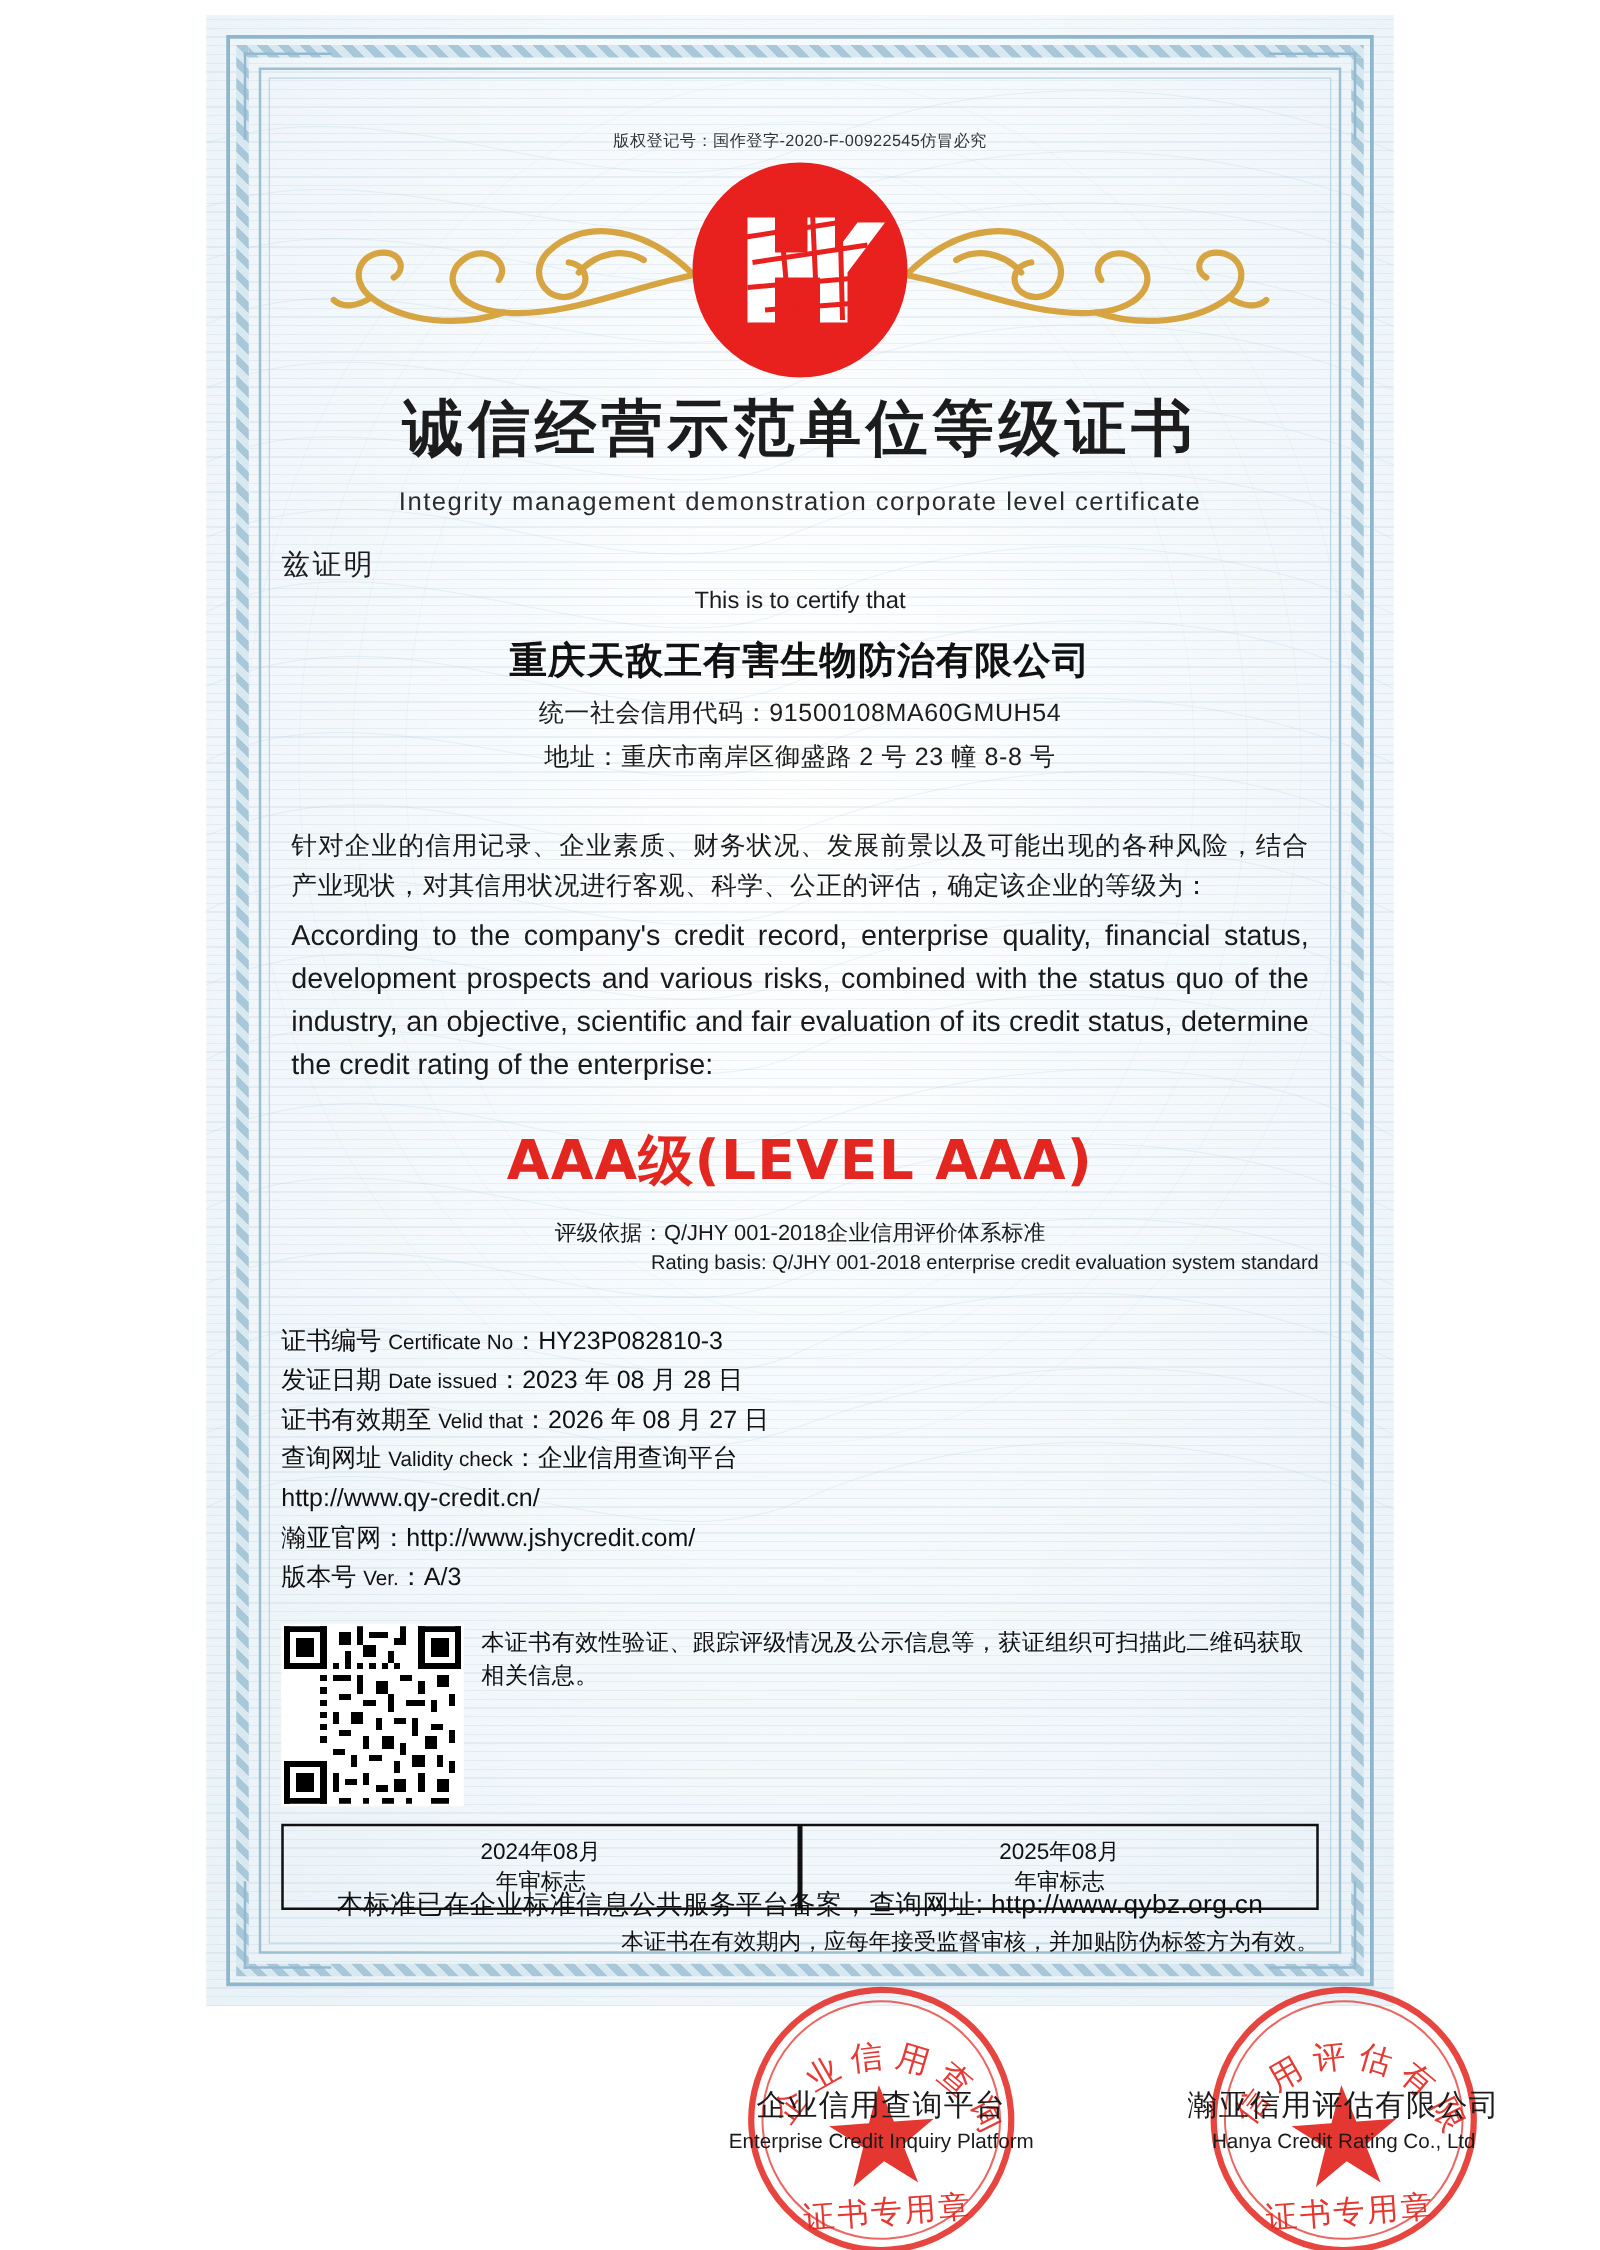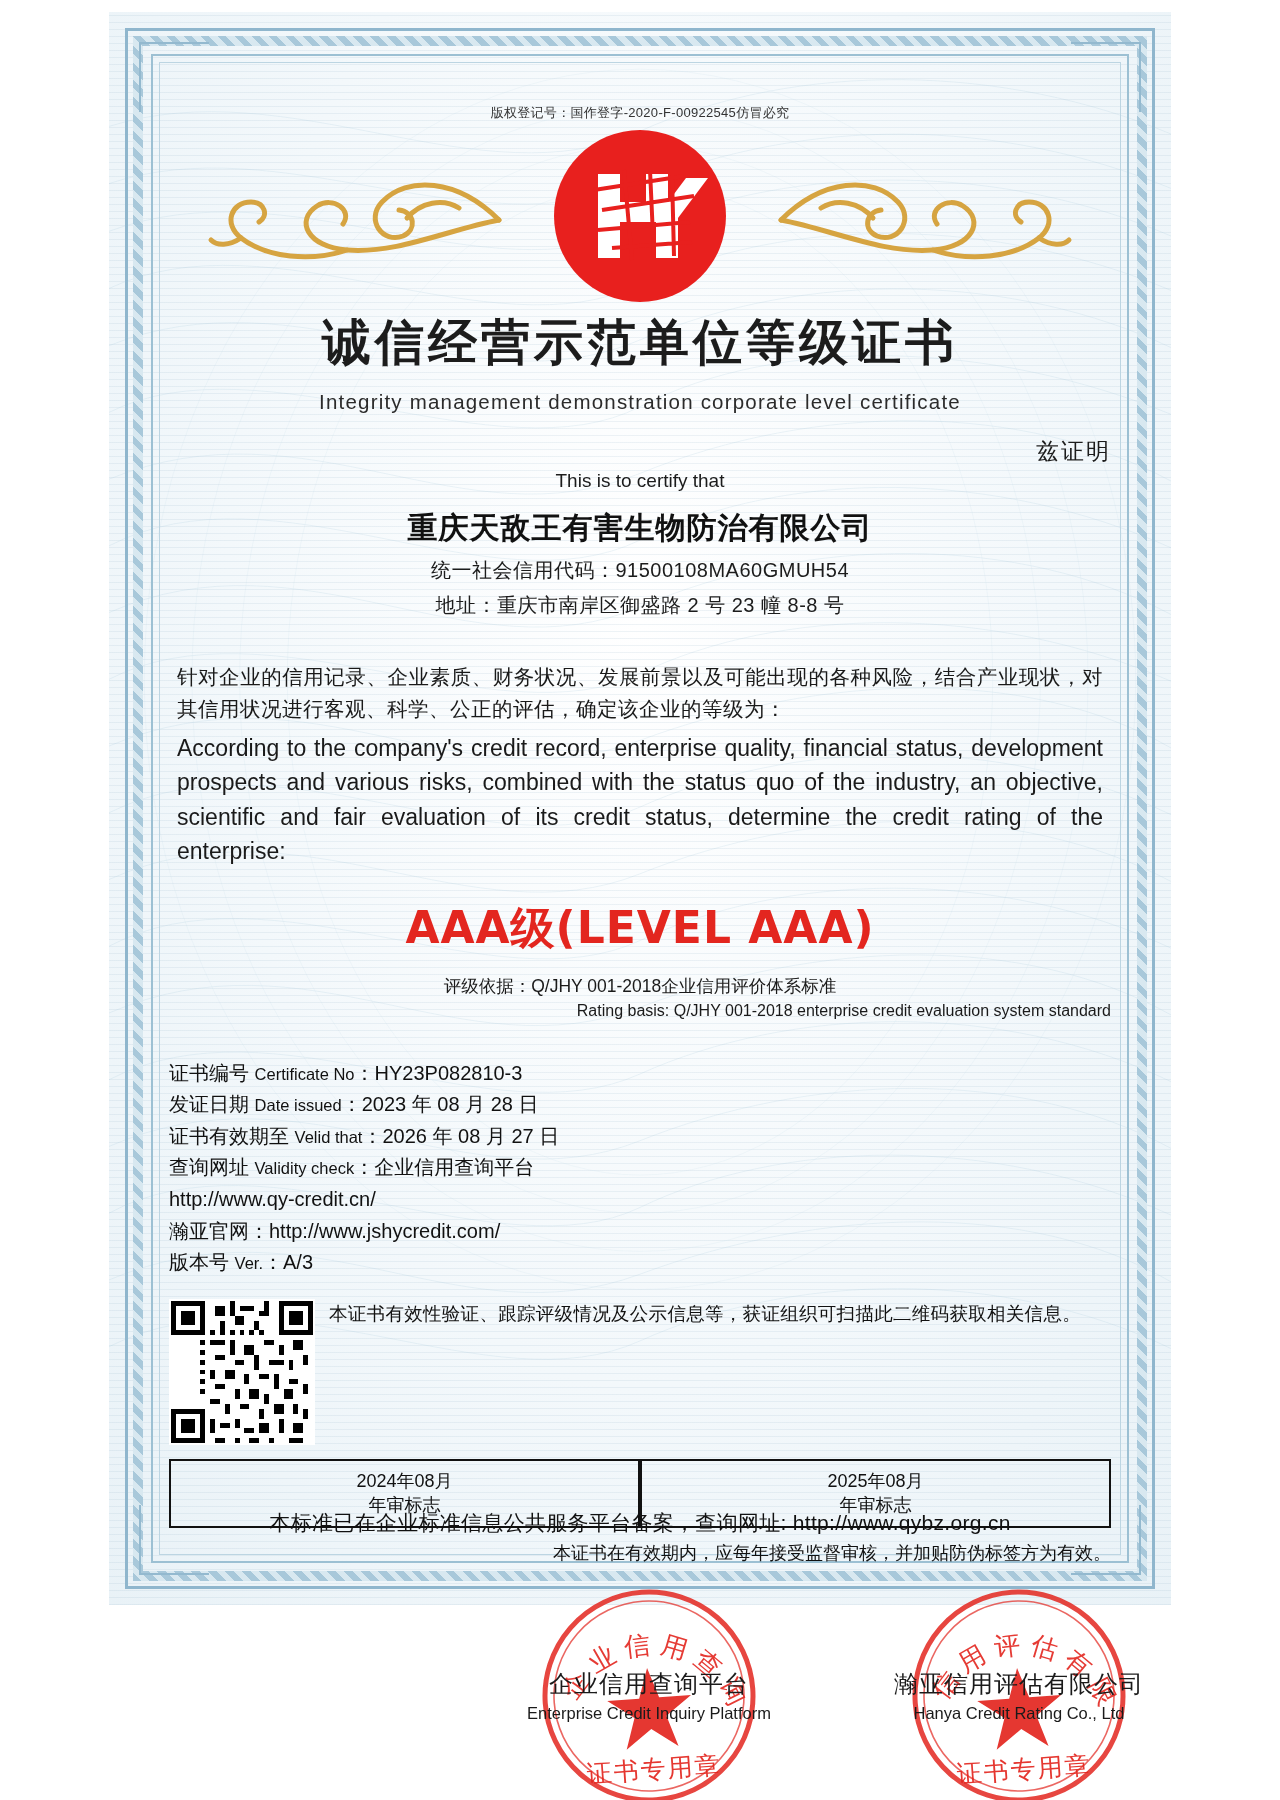--- a/index.html
+++ b/index.html
@@ -10,21 +10,21 @@
   body {
     width: 1280px;
     height: 1800px;
     font-family: "Liberation Sans", sans-serif;
     overflow: hidden;
   }
 
   
   #certificate {
     position: relative;
-    width: 1062px;
+    width: 950px;
     height: 1593px;
     margin: 12px auto 0 auto;
     background:
       repeating-linear-gradient(
         0deg,
         rgba(150,180,200,0.16) 0px,
         rgba(150,180,200,0.16) 1px,
         rgba(255,255,255,0) 1px,
         rgba(255,255,255,0) 7px
       ),
@@ -135,21 +135,21 @@
     font-family: Liberation Serif, serif;
   }
   .title-en {
     text-align: center;
     font-size: 20.5px;
     color: #2b2b2b;
     letter-spacing: 1.2px;
     margin-top: 14px;
   }
   .certify-cn {
-    text-align: right;
+    text-align: left;
     font-size: 23px;
     color: #1c1c1c;
     margin-top: 22px;
     letter-spacing: 2px;
   }
   .certify-en {
     text-align: center;
     font-size: 19px;
     color: #1c1c1c;
     margin-top: 3px;

